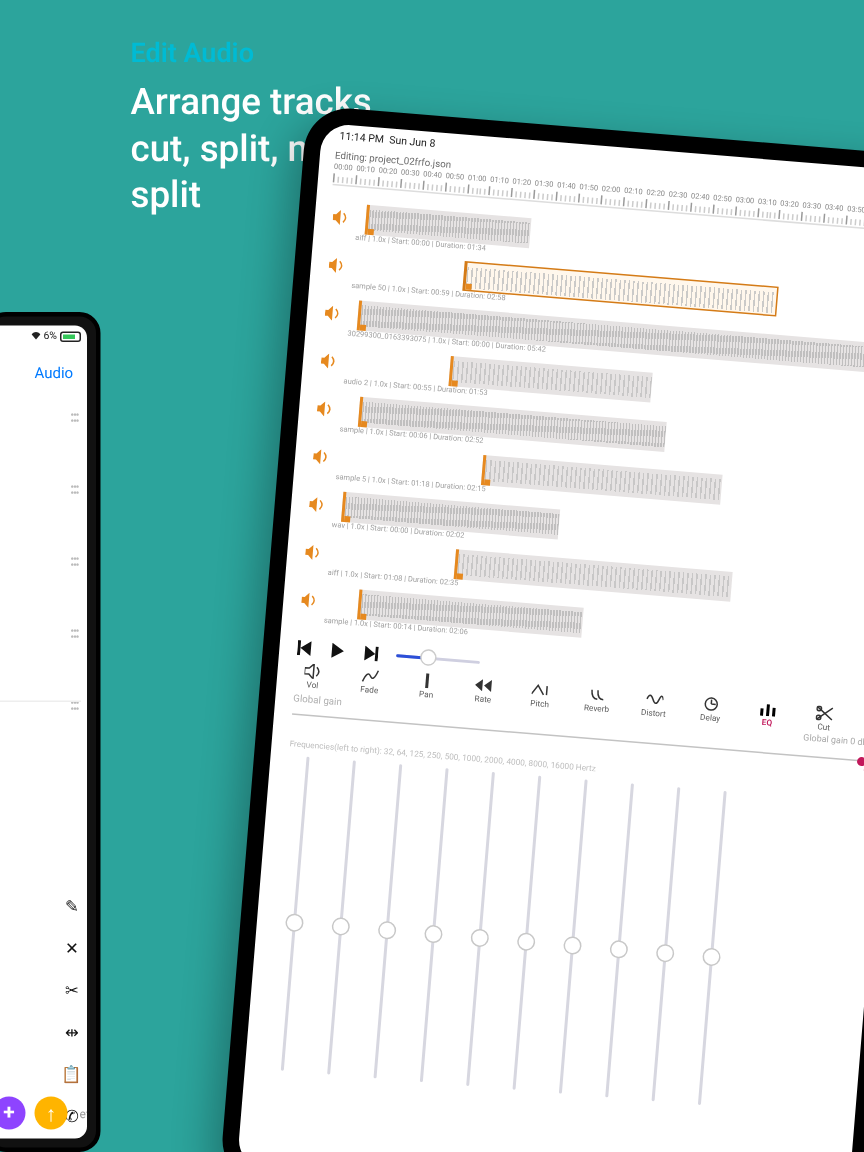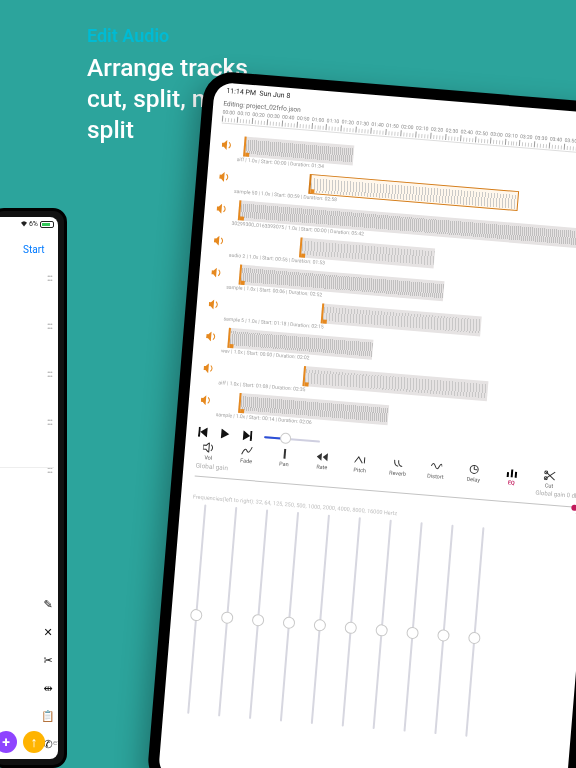--- a/index.html
+++ b/index.html
@@ -81,21 +81,21 @@
 
 <div class="phone-left">
   <div class="phone-left-screen">
     <div class="status-left">
       <svg width="6" height="6" viewBox="0 0 10 10">
           <path d="M0 3 Q5 -2 10 3 L5 9 Z" fill="#222"></path>
         </svg>
       <span>6%</span>
       <span class="batt"></span>
     </div>
-    <div class="cancel-link">Start</div>
+    <div class="cancel-link">Audio</div>
     <div class="dots-col">
       <div class="dots">
           <span>•••</span>
           <span>•••</span>
         </div>
       <div class="dots">
           <span>•••</span>
           <span>•••</span>
         </div>
       <div class="dots">

